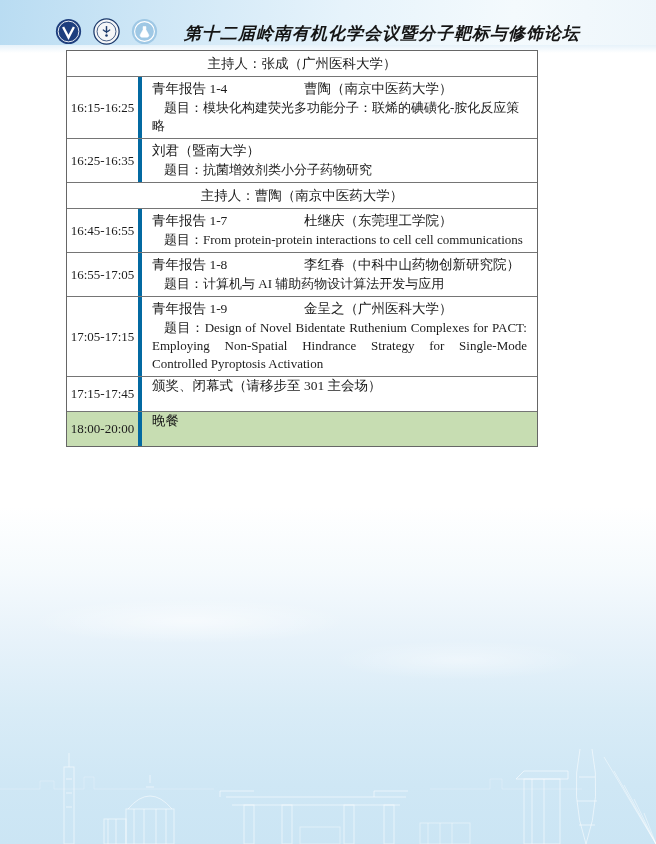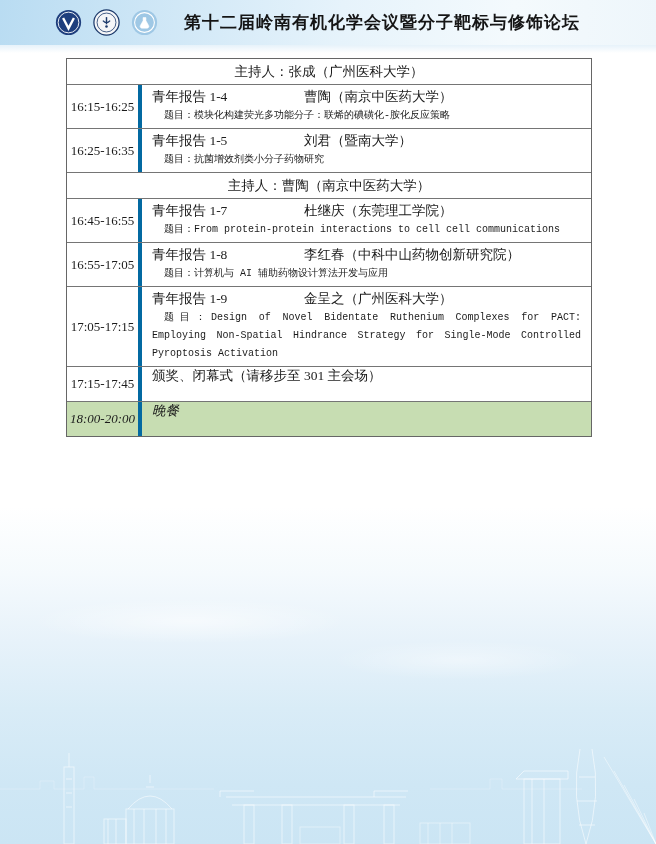--- a/index.html
+++ b/index.html
@@ -12,38 +12,39 @@
     background:linear-gradient(180deg,
       #ffffff 0%, #ffffff 60%,
       #f5fafd 68%, #e7f2fa 76%,
       #d9ecf7 84%, #cfe7f5 93%, #cbe5f4 100%);
   }
 
   
   .band{
     position:relative;
     height:45px;
-    display:flex;align-items:center;
+    display:flex;align-items:flex-end;
     background:linear-gradient(95deg,#b9dcf2 0%,#cde6f6 22%,#e6f3fb 52%,#f4fafd 78%,#eef6fb 100%);
+    font-style:italic;
   }
   .band::after{
     content:"";position:absolute;left:0;right:0;bottom:-8px;height:8px;
     background:linear-gradient(180deg,rgba(210,232,246,.55),rgba(255,255,255,0));
   }
   .logos{display:flex;align-items:center;gap:11px;margin-left:55px;}
   .logo{width:27px;height:27px;display:block;}
   .band-title{
     margin:0 0 0 26px;
     font-family:"Liberation Sans","DejaVu Sans",sans-serif;
     font-size:17px;font-weight:700;letter-spacing:1px;color:#151515;
   }
 
   
   .schedule{
-    position:absolute;left:66px;top:58px;width:526px;
+    position:absolute;left:66px;top:50px;width:472px;
     border:1px solid #666;
     background:#fff;
     box-sizing:border-box;
   }
   .row{border-top:1px solid #757575;}
   .row:first-child{border-top:none;}
   .row.host{
     min-height:25px;display:flex;align-items:center;justify-content:center;
     font-size:13.5px;
   }
@@ -51,24 +52,24 @@
   .cell-time{
     width:75px;flex:0 0 75px;box-sizing:border-box;
     border-right:4px solid #0369a1;
     display:flex;align-items:center;justify-content:center;
     font-size:13px;
   }
   .cell-content{flex:1;min-width:0;padding:2px 10px 3px 10px;box-sizing:border-box;}
   .line1{display:flex;align-items:baseline;font-size:13.5px;line-height:20px;justify-content:flex-end;}
   .report{flex:0 0 152px;}
   .speaker{flex:1;}
-  .talk-title{font-size:10px;line-height:18px;text-indent:12px;font-family:Liberation Mono, monospace;}
+  .talk-title{font-size:13px;line-height:18px;text-indent:12px;}
   .talk-title.justify{text-align:justify;}
   .row.simple .cell-content{display:flex;align-items:center;font-size:13.5px;min-height:22px;padding-top:0;padding-bottom:16px;}
-  .row.highlight{background:#c7ddb2;font-style:italic;}
+  .row.highlight{background:#c7ddb2;}
 
   
   .cloud{position:absolute;pointer-events:none;}
   .cloud.c1{left:30px;top:598px;width:320px;height:46px;
     background:radial-gradient(ellipse at 50% 50%,rgba(255,255,255,.55),rgba(255,255,255,0) 70%);}
   .cloud.c2{left:330px;top:640px;width:260px;height:40px;
     background:radial-gradient(ellipse at 50% 50%,rgba(255,255,255,.4),rgba(255,255,255,0) 70%);}
   .skyline{position:absolute;left:0;bottom:0;width:656px;height:95px;}
 </style>
 </head>
@@ -119,21 +120,20 @@
           <span class="speaker">曹陶（南京中医药大学）</span>
         </div>
         <div class="talk-title">题目：模块化构建荧光多功能分子：联烯的碘磺化-胺化反应策略</div>
       </div>
     </div>
 
     <div class="row talk">
       <div class="cell-time">16:25-16:35</div>
       <div class="cell-content">
         <div class="line1">
-          <span class="report">青年报告 1-5</span>
           <span class="speaker">刘君（暨南大学）</span>
         </div>
         <div class="talk-title">题目：抗菌增效剂类小分子药物研究</div>
       </div>
     </div>
 
 
     <div class="row host">
       <span>主持人：曹陶（南京中医药大学）</span>
     </div>

